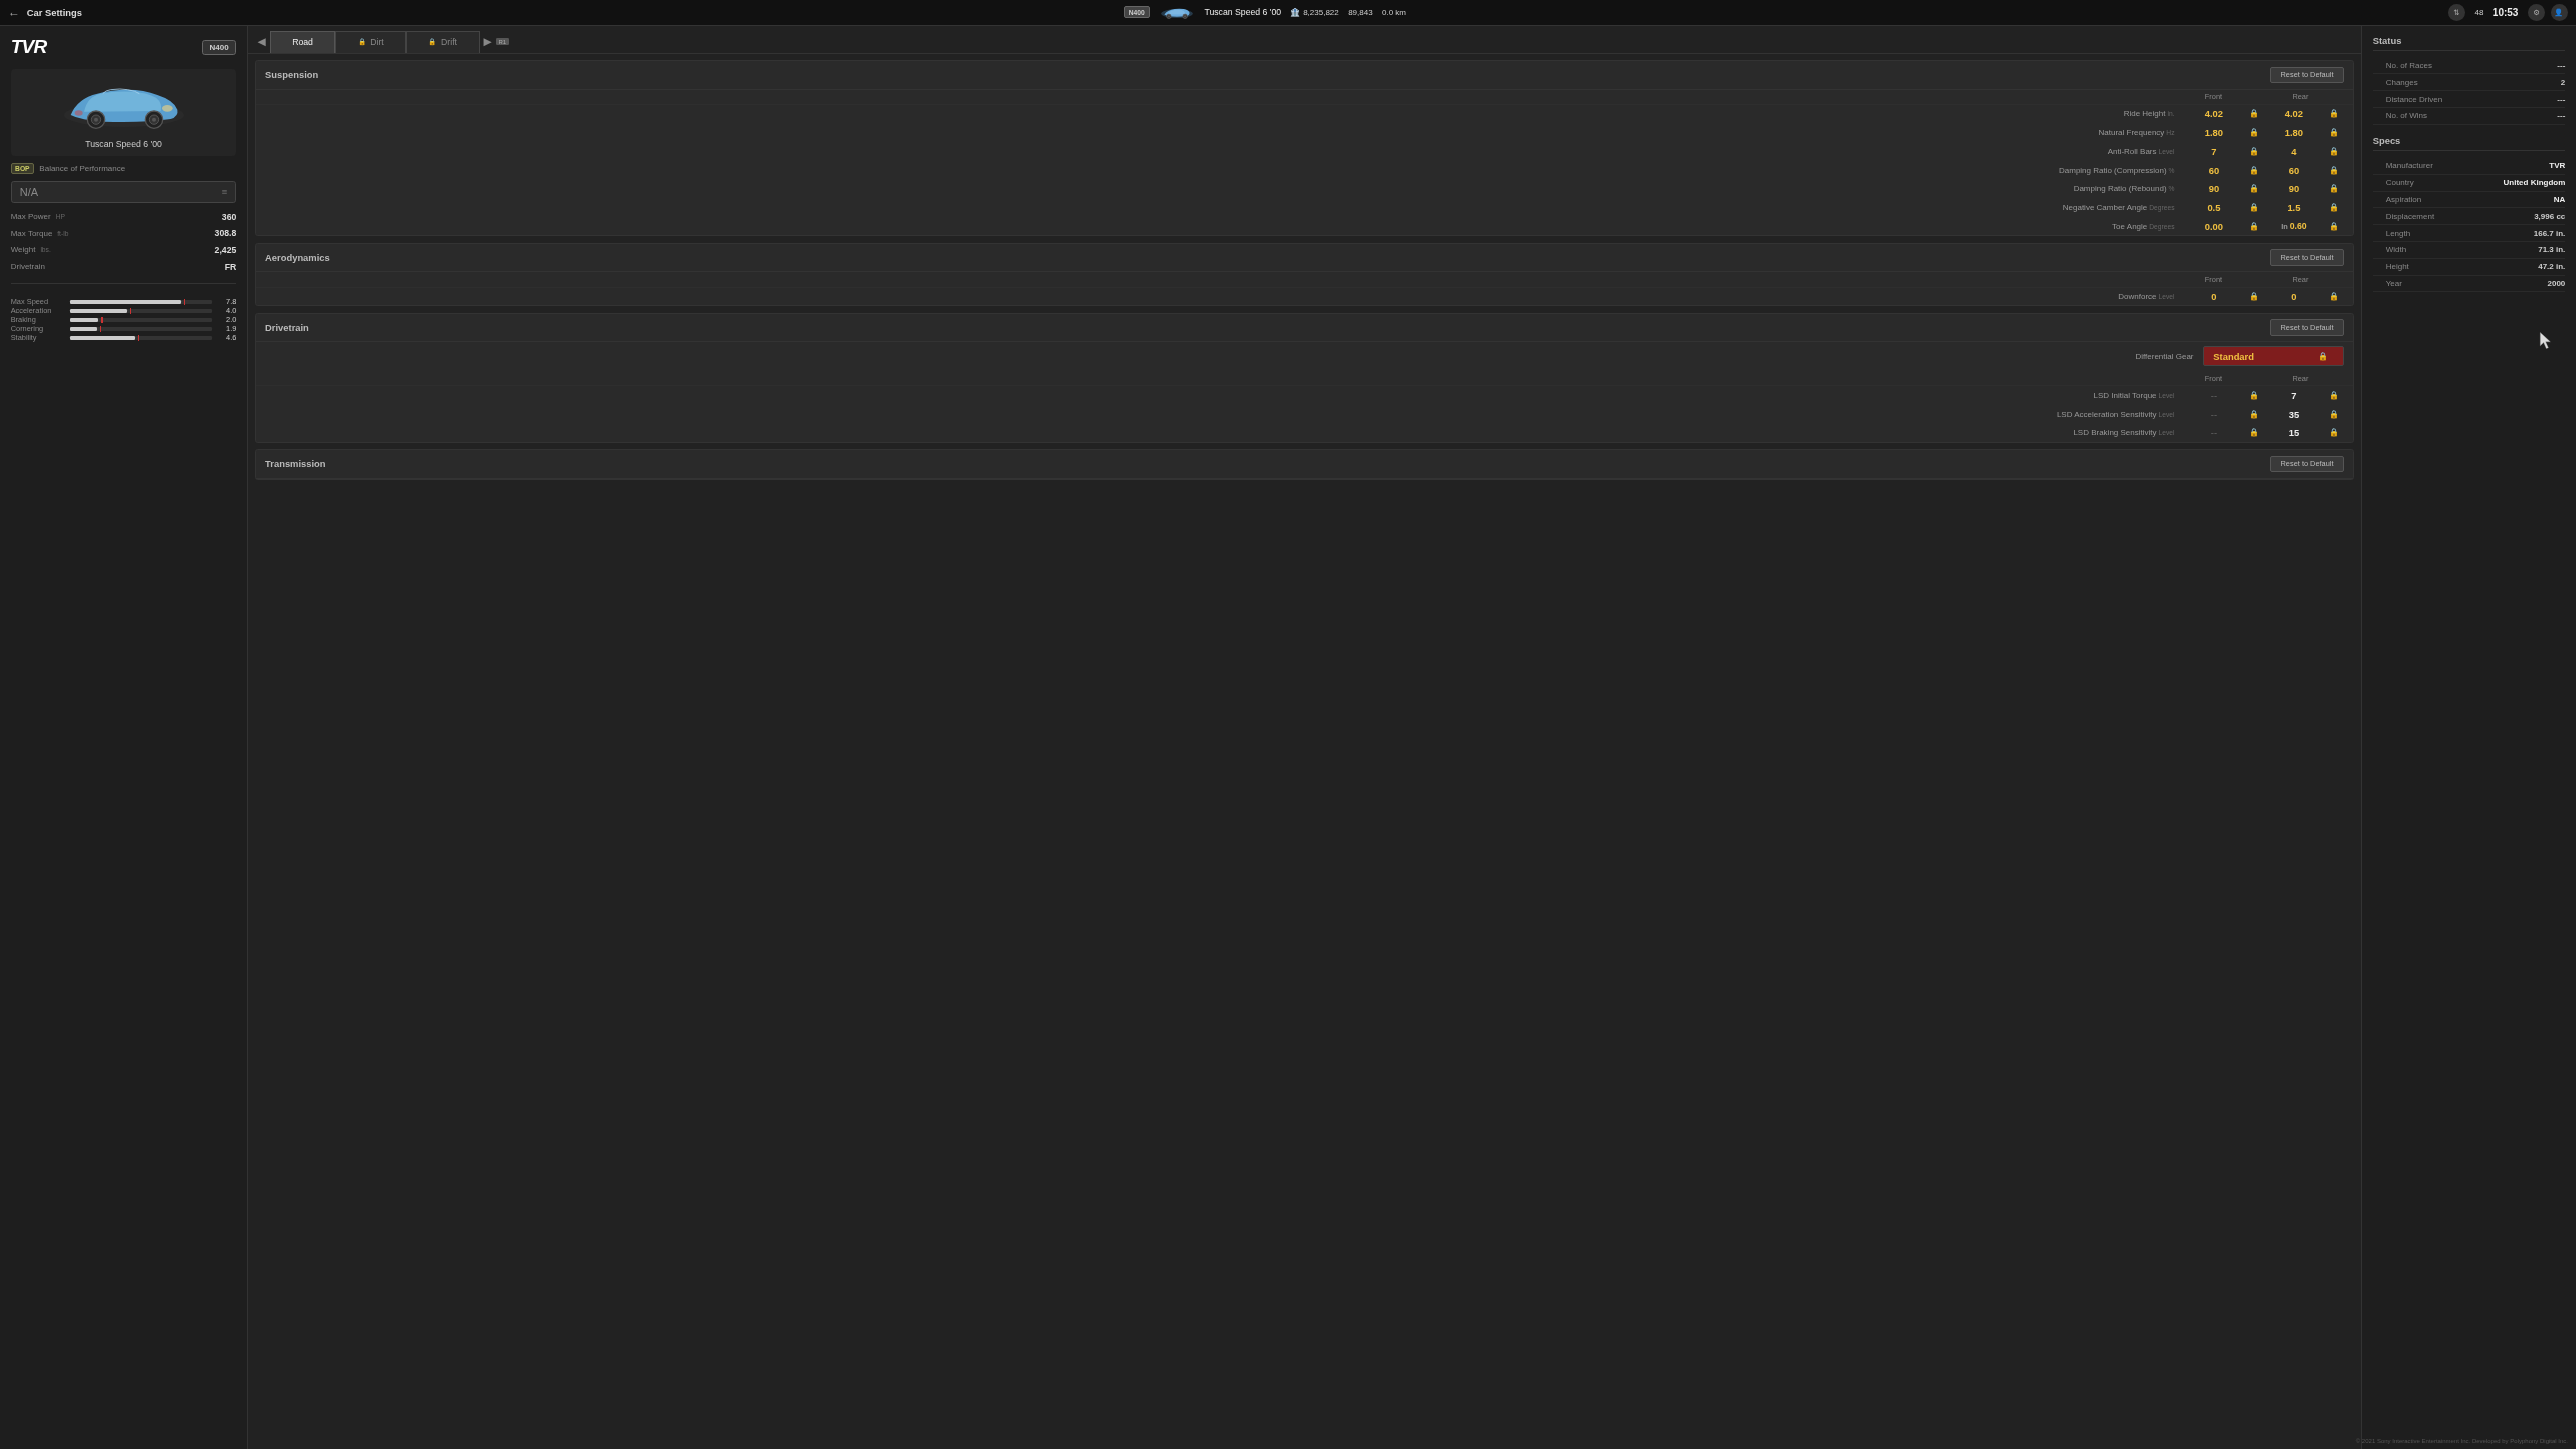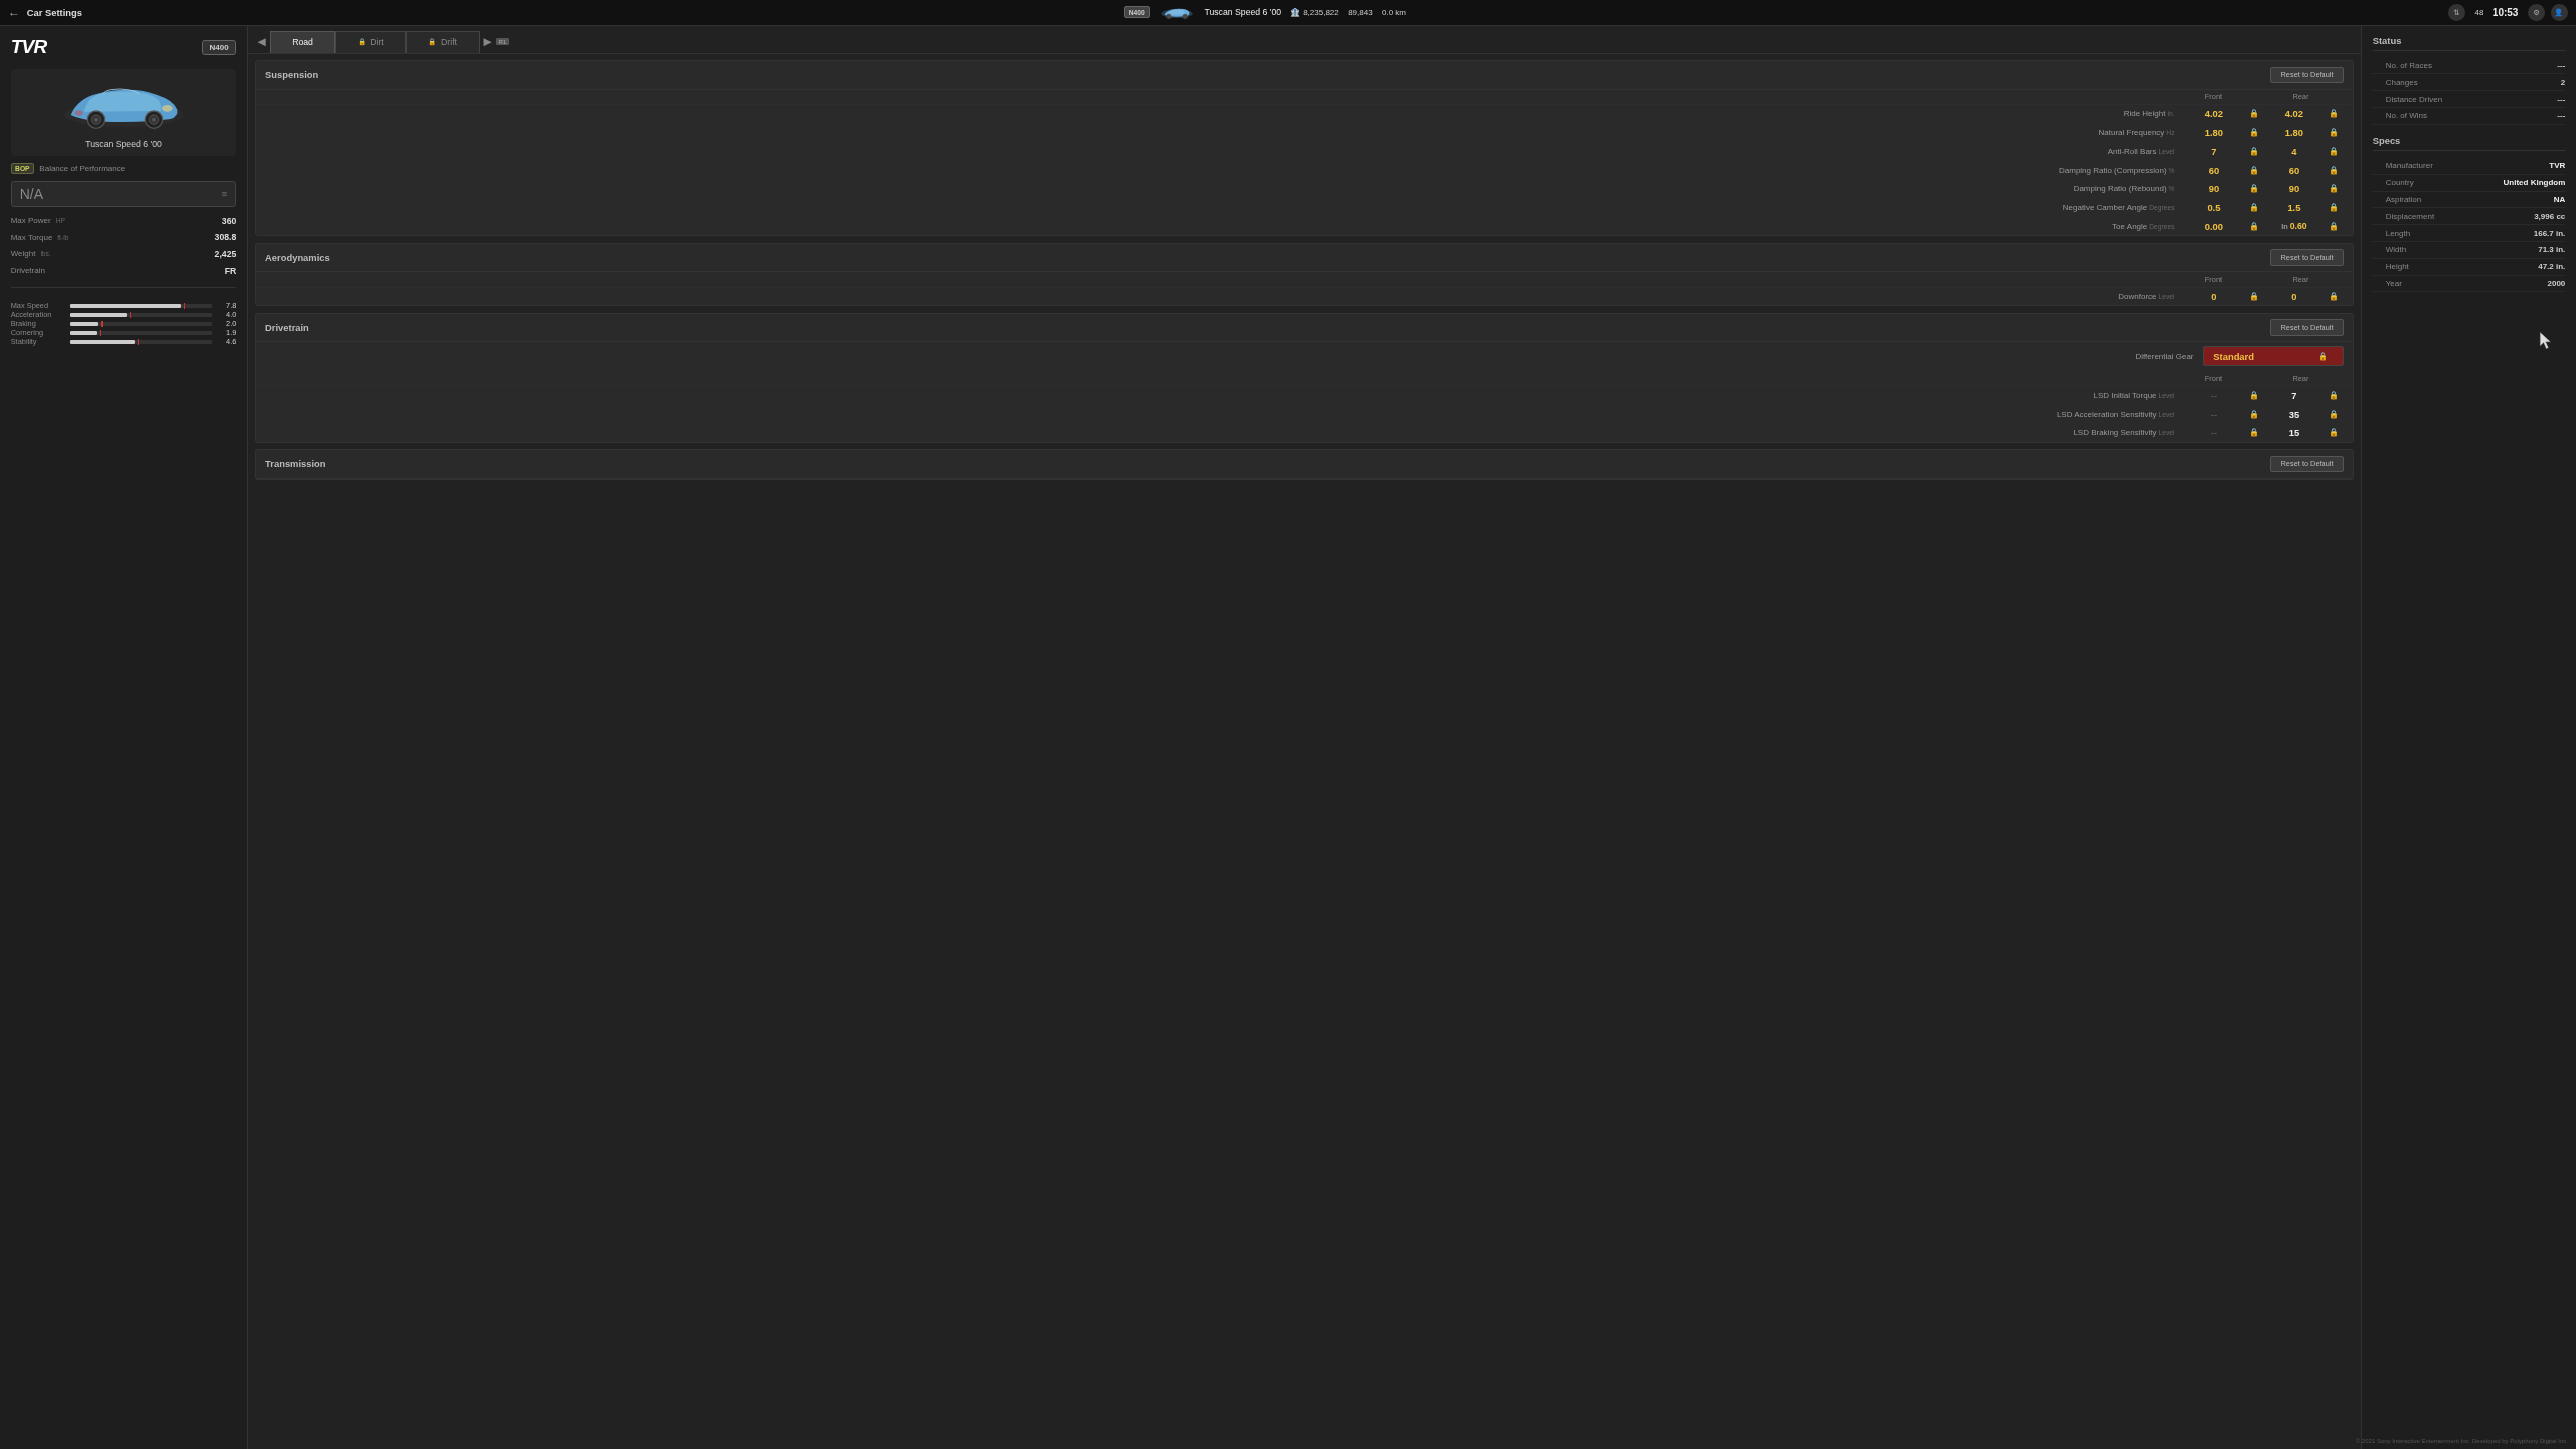--- a/index.html
+++ b/index.html
@@ -148,21 +148,21 @@
       background: #2a2a2a;
       border: 0.7px solid #444;
       border-radius: 2.7px;
       padding: 4px 8px;
       color: #888;
       display: flex;
       align-items: center;
       justify-content: space-between;
       cursor: pointer;
     }
-    .na-text { font-size: 14px; }
+    .na-text { font-size: 11px; }
     .menu-icon { color: #666; font-size: 9.4px; }
 
     
     .stats-section { display: flex; flex-direction: column; gap: 2.7px; }
     .stat-row {
       display: flex;
       align-items: center;
       justify-content: space-between;
       padding: 2px 0;
     }

